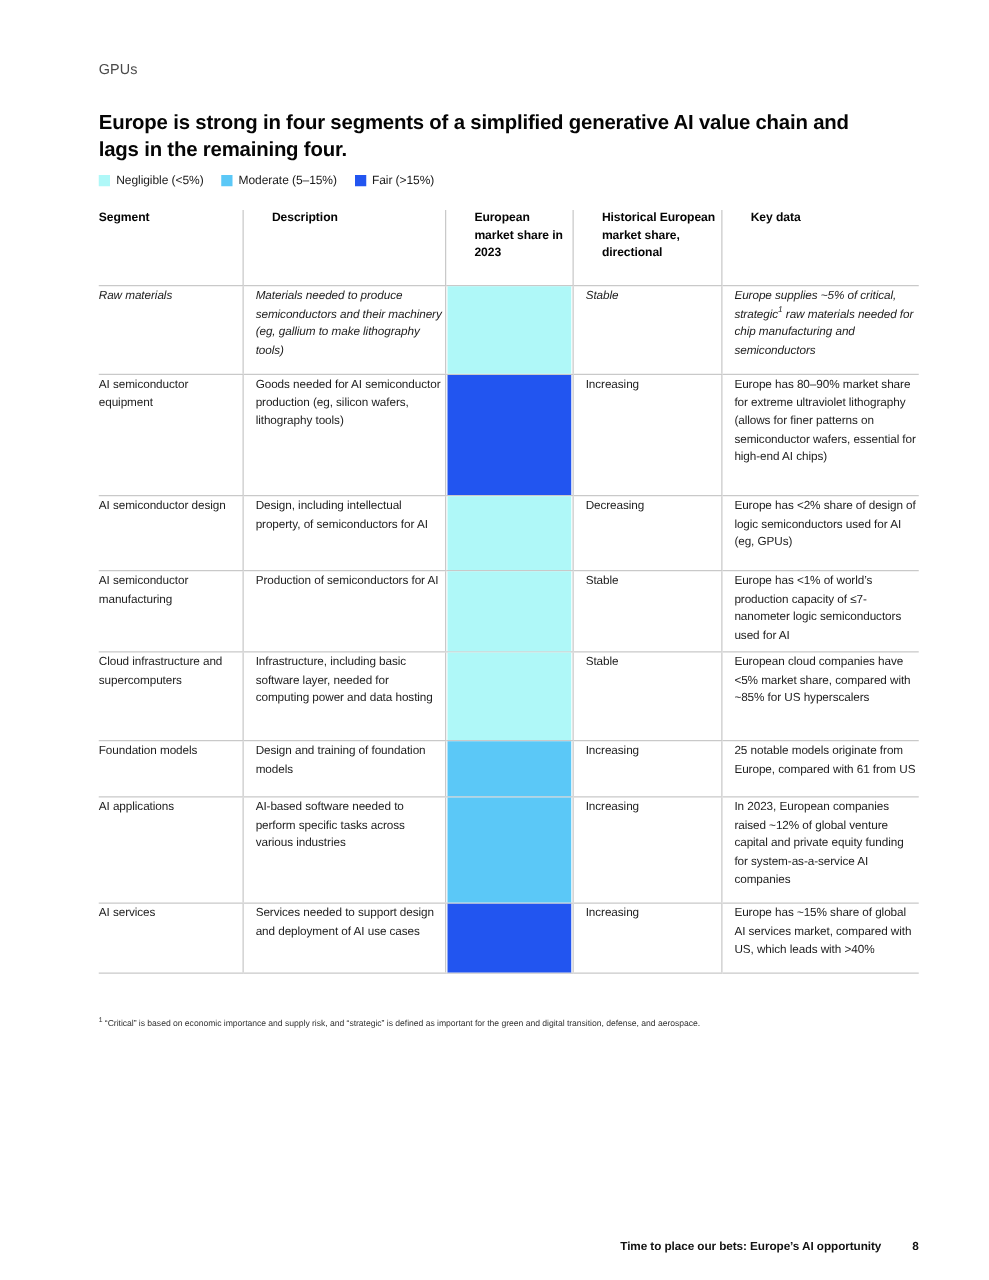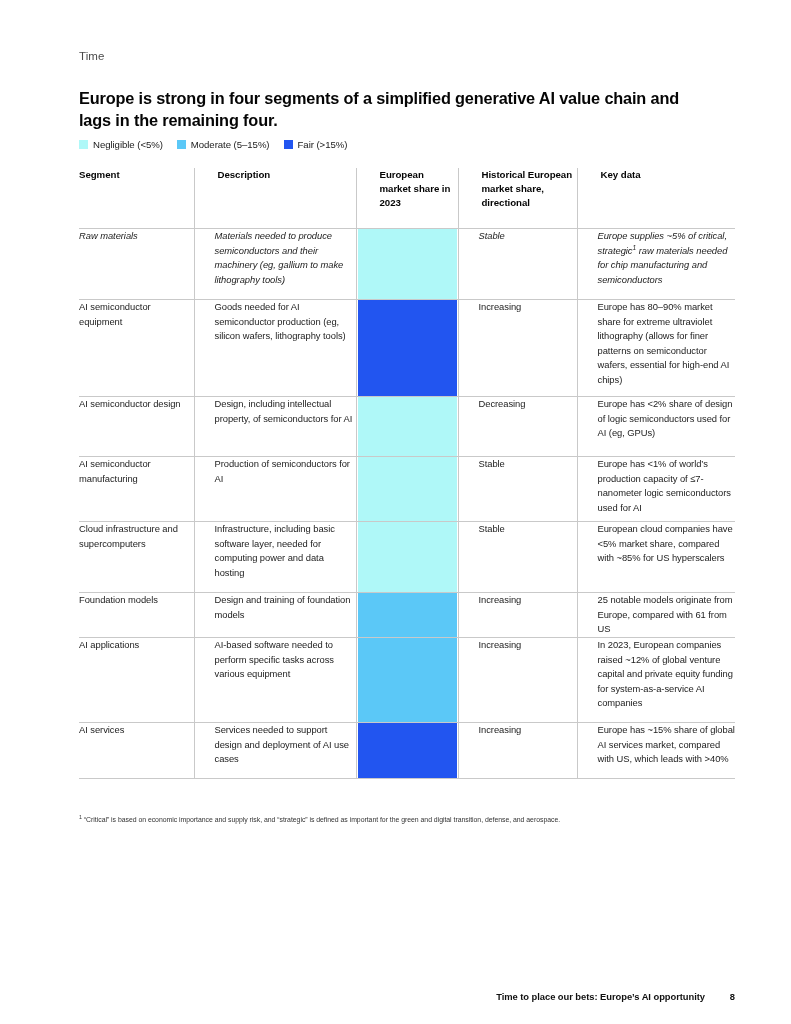--- a/index.html
+++ b/index.html
@@ -116,21 +116,21 @@
   }
 
   tbody td {
     font-size: 9.4px;
     line-height: 1.55;
     color: #1c1c1c;
     letter-spacing: -0.05px;
     border-bottom: 1px solid #c9c9c9;
     padding: 9px 10px 12px 0;
   }
-  tbody td.pad-left { padding-left: 20px; }
+  tbody td.pad-left { padding-left: 10px; }
 
   tbody td.cell-share {
     padding: 0;
     position: relative;
   }
   .share-fill {
     position: absolute;
     left: 1px;
     top: 0;
     right: 1px;
@@ -183,21 +183,21 @@
     color: #111111;
     min-width: 8px;
     text-align: right;
   }
 </style>
 </head>
 <body>
 
 <div class="page">
 
-  <div class="eyebrow">Time</div>
+  <div class="eyebrow">GPUs</div>
 
   <h1 class="headline">Europe is strong in four segments of a simplified generative AI value chain and lags in the remaining four.</h1>
 
   <div class="legend" id="legend-root">
       <div class="legend-item">
         <span class="legend-swatch" style="background: rgb(175, 248, 248);"></span>
         <span class="legend-label">Negligible (&lt;5%)</span>
       </div>
       <div class="legend-item">
         <span class="legend-swatch" style="background: rgb(91, 200, 247);"></span>
@@ -277,21 +277,21 @@
             <td>Foundation models</td>
             <td class="vline pad-left">Design and training of foundation models</td>
             <td class="vline cell-share" title="Moderate (5–15%)">
               <div class="share-fill" style="background: rgb(91, 200, 247);"></div>
             </td>
             <td class="vline pad-left">Increasing</td>
             <td class="vline pad-left"><span>25 notable models originate from Europe, compared with 61 from US</span></td>
           </tr>
           <tr style="height: 85px;">
             <td>AI applications</td>
-            <td class="vline pad-left">AI-based software needed to perform specific tasks across various equipment</td>
+            <td class="vline pad-left">AI-based software needed to perform specific tasks across various industries</td>
             <td class="vline cell-share" title="Moderate (5–15%)">
               <div class="share-fill" style="background: rgb(91, 200, 247);"></div>
             </td>
             <td class="vline pad-left">Increasing</td>
             <td class="vline pad-left"><span>In 2023, European companies raised ~12% of global venture capital and private equity funding for system-as-a-service AI companies</span></td>
           </tr>
           <tr style="height: 56px;">
             <td>AI services</td>
             <td class="vline pad-left">Services needed to support design and deployment of AI use cases</td>
             <td class="vline cell-share" title="Fair (&gt;15%)">

